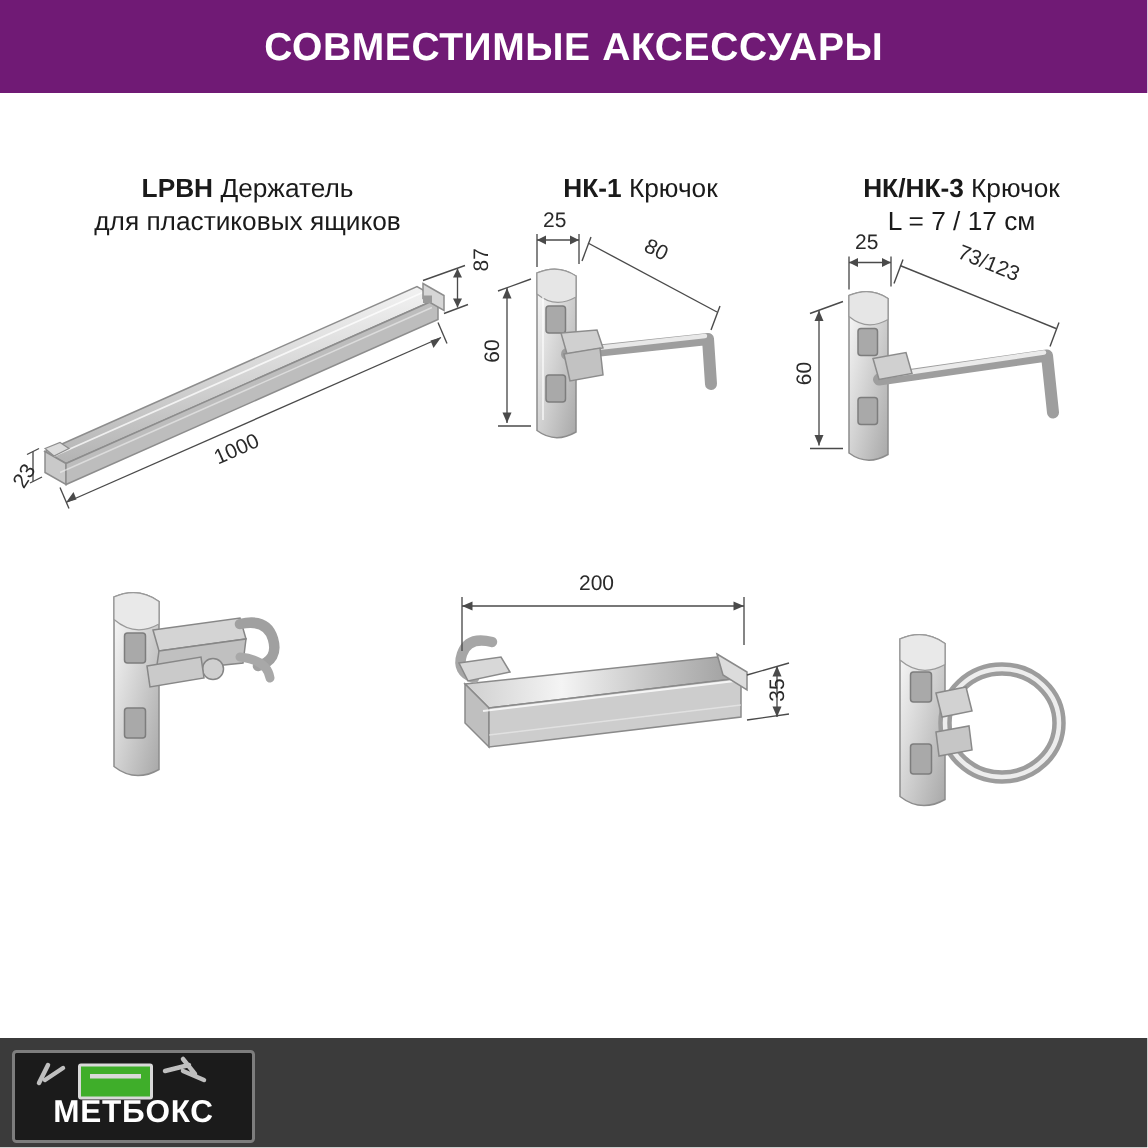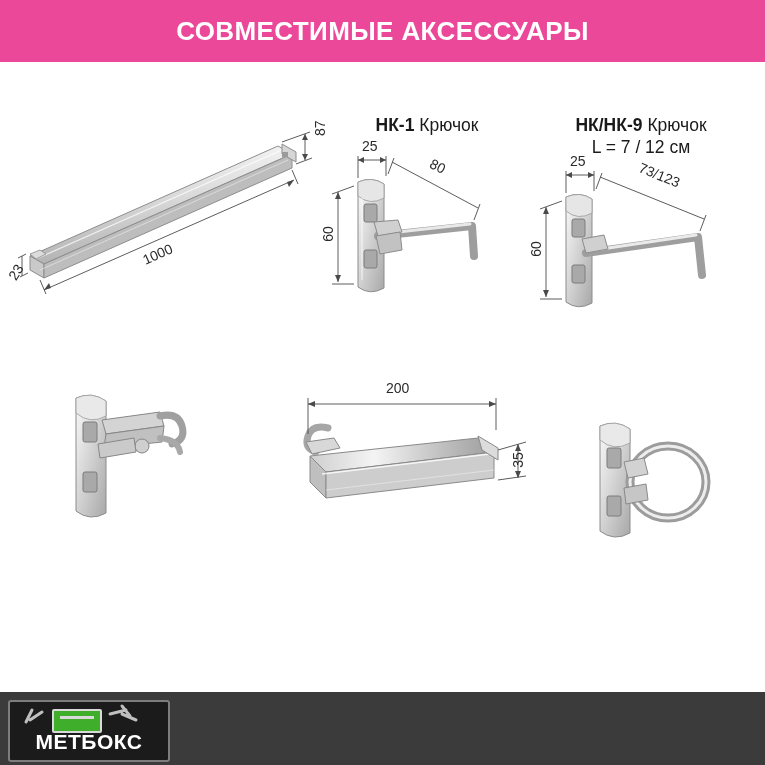--- a/index.html
+++ b/index.html
@@ -14,21 +14,21 @@
     overflow: hidden;
     position: relative;
   }
 
   
   .header-bar {
     position: absolute;
     left: 0; top: 0;
     width: 765px;
     height: 62px;
-    background: #ec4899;
+    background: #701a75;
     display: flex;
     align-items: center;
     justify-content: center;
   }
   .header-title {
     color: #ffffff;
     font-size: 26px;
     font-weight: bold;
     letter-spacing: 0.4px;
     text-transform: uppercase;
@@ -134,20 +134,25 @@
 </head>
 <body>
 
 <div class="header-bar">
   <div class="header-title">СОВМЕСТИМЫЕ АКСЕССУАРЫ</div>
 </div>
 
 <div class="content">
 
   <div class="item" style="left:20px; top:52px; width:290px;">
+    <div class="caption">
+      <span class="code">LPBH</span>
+      <span>Держатель</span><br>
+      <span>для пластиковых ящиков</span>
+    </div>
 
     <div class="figure" style="margin-top:14px; height:170px;">
       <svg width="290" height="170" viewBox="0 0 290 170">
         <defs>
           <linearGradient id="metal1" x1="0" y1="0" x2="0" y2="1">
             <stop offset="0%" stop-color="#f2f2f2"></stop>
             <stop offset="45%" stop-color="#d8d8d8"></stop>
             <stop offset="100%" stop-color="#b3b3b3"></stop>
           </linearGradient>
           <linearGradient id="metal2" x1="0" y1="0" x2="1" y2="1">
@@ -252,23 +257,23 @@
       </svg>
 
       <div class="dim" style="left:40px; top:-26px;">25</div>
       <div class="dim" style="left:108px; top:-6px; transform:rotate(27deg);">80</div>
       <div class="dim" style="left:-2px; top:62px; transform:rotate(-90deg);">60</div>
     </div>
   </div>
 
   <div class="item" style="left:530px; top:52px; width:222px;">
     <div class="caption">
-      <span class="code">НК/НК-9</span>
+      <span class="code">НК/НК-3</span>
       <span>Крючок</span><br>
-      <span>L = 7 / 12 см</span>
+      <span>L = 7 / 17 см</span>
     </div>
 
     <div class="figure" style="margin-top:20px; height:160px;">
       <svg width="222" height="160" viewBox="0 0 222 160">
         <g>
           <path d="M36,18 q14,-6 26,2 l0,104 q-14,8 -26,-1 z" fill="url(#metal2)" stroke="#8c8c8c" stroke-width="1"></path>
           <path d="M36,18 q14,-6 26,2 l0,14 q-14,8 -26,-2 z" fill="#e6e6e6" stroke="#9a9a9a" stroke-width="0.8"></path>
           <rect x="42" y="40" width="13" height="18" rx="2" fill="#a9a9a9" stroke="#7d7d7d" stroke-width="1"></rect>
           <rect x="42" y="86" width="13" height="18" rx="2" fill="#a9a9a9" stroke="#7d7d7d" stroke-width="1"></rect>
         </g>

